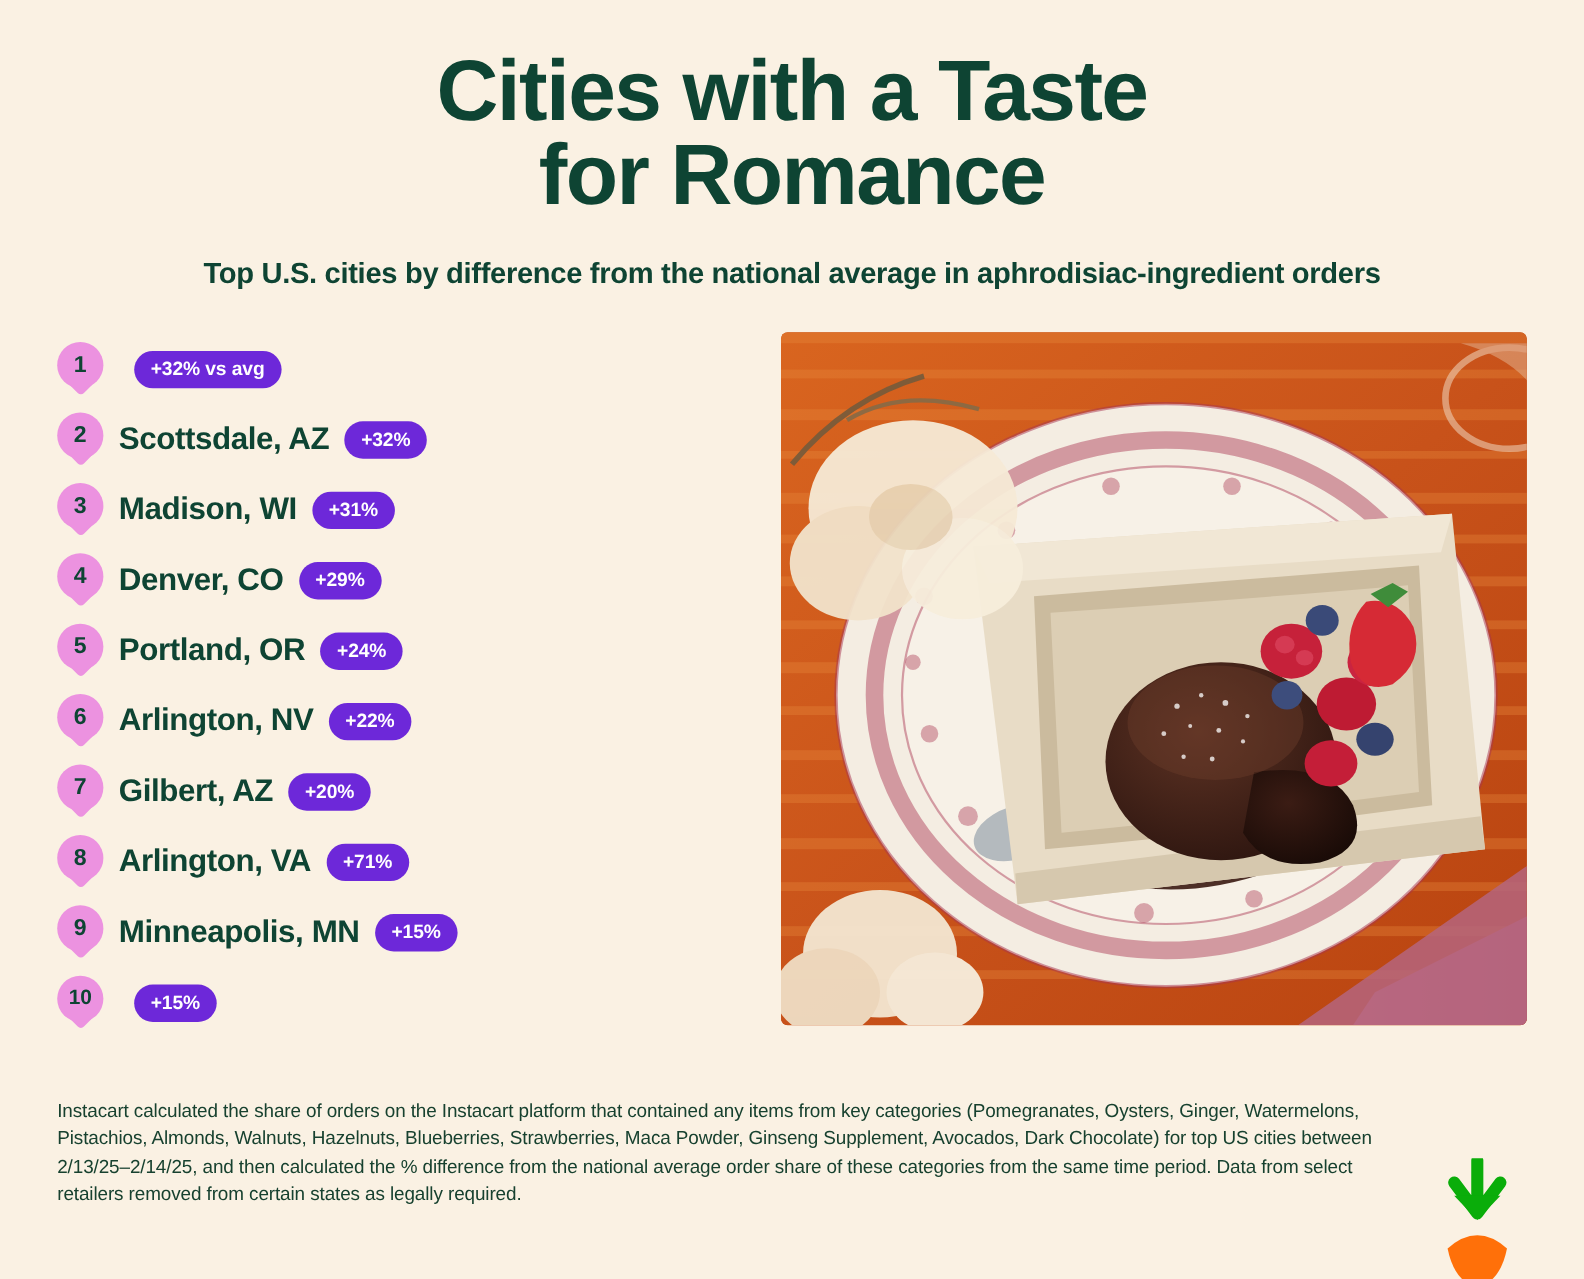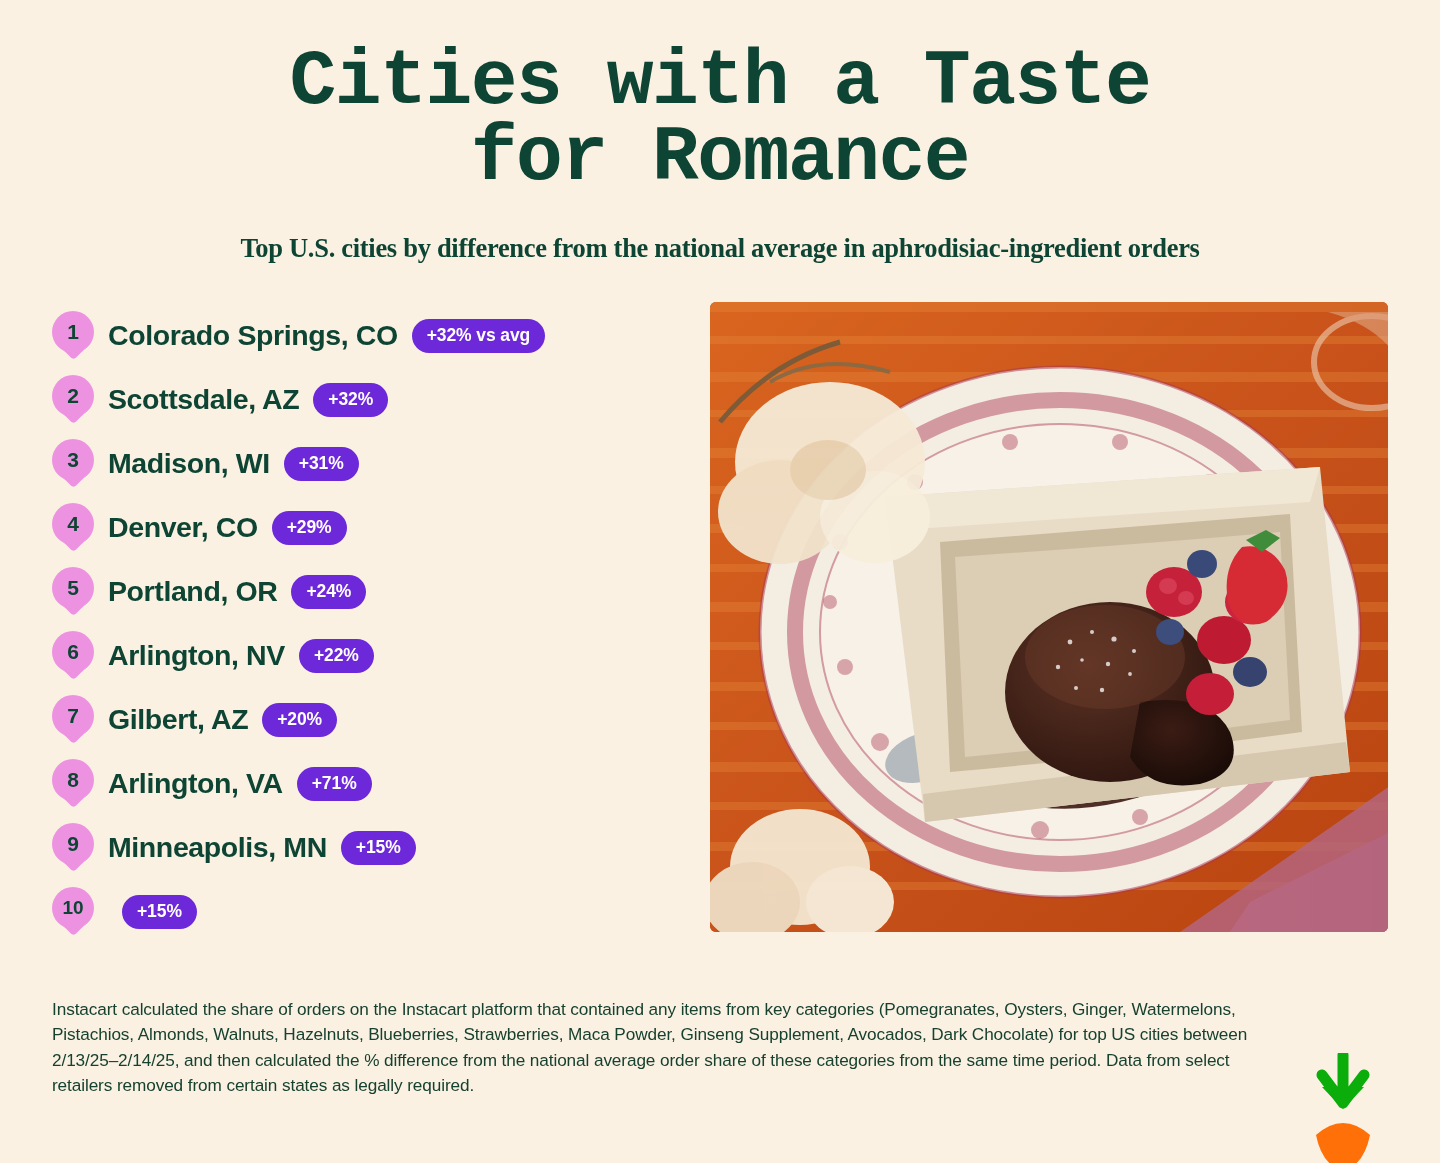--- a/index.html
+++ b/index.html
@@ -11,42 +11,41 @@
     height: 1163px;
     background: #FAF1E3;
     font-family: "Liberation Sans", sans-serif;
     color: #0E4433;
     overflow: hidden;
     position: relative;
   }
 
   .title {
     text-align: center;
-    font-family: Liberation Mono, monospace;
+    font-family: Liberation Sans, sans-serif;
     font-weight: bold;
     font-size: 78px;
     line-height: 0.98;
     letter-spacing: -1.5px;
     color: #0E4433;
     margin: 44px 0 0 0;
     padding: 0 60px;
   }
   .title .line {
     display: block;
   }
 
   .subtitle {
     text-align: center;
     font-size: 26.5px;
     font-weight: bold;
     color: #0E4433;
     letter-spacing: -0.3px;
     margin-top: 36px;
     padding: 0 40px;
-    font-family: Liberation Serif, serif;
   }
 
   .content {
     display: flex;
     align-items: flex-start;
     margin-top: 38px;
     padding: 0 52px;
     gap: 0;
   }
 
@@ -158,21 +157,20 @@
 
 <div class="content">
 
   <div class="ranking">
 
     <div class="rank-row">
       <div class="pin">
         <div class="tail"></div>
         <div class="head">1</div>
       </div>
-      <div class="city-name">Colorado Springs, CO</div>
       <div class="badge">+32% vs avg</div>
     </div>
 
     <div class="rank-row">
       <div class="pin">
         <div class="tail"></div>
         <div class="head">2</div>
       </div>
       <div class="city-name">Scottsdale, AZ</div>
       <div class="badge">+32%</div>

